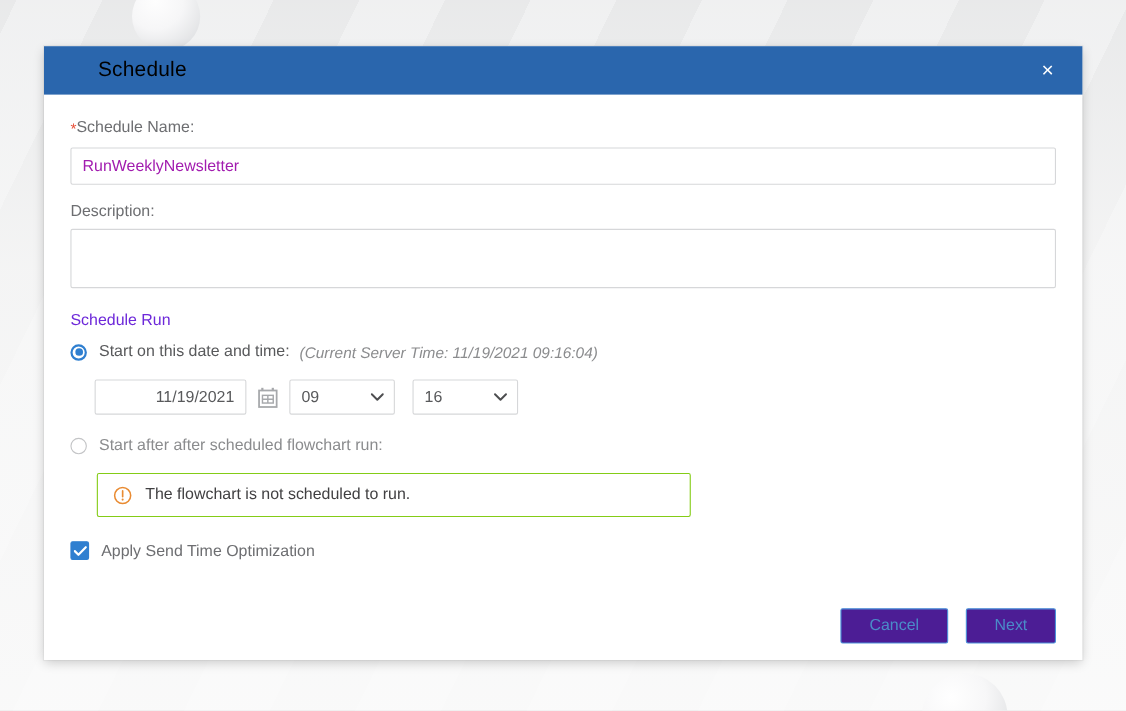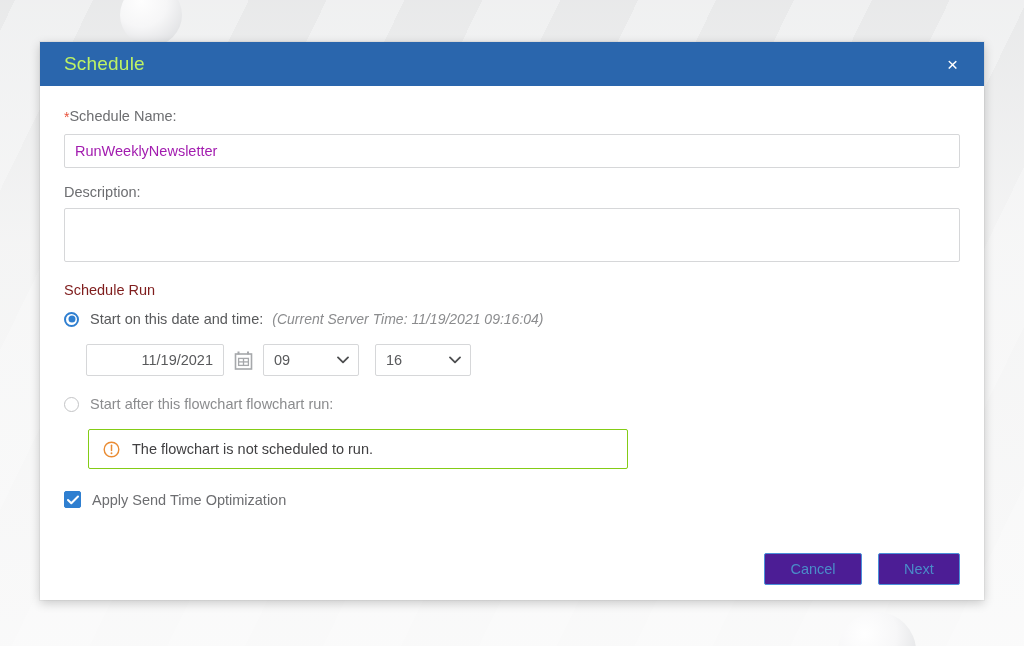--- a/index.html
+++ b/index.html
@@ -64,23 +64,24 @@
   #dialog-header {
     height: 44px;
     background: #2a66ad;
     display: flex;
     align-items: center;
     justify-content: space-between;
     padding: 0 20px 0 24px;
     flex: none;
   }
   #dialog-title {
-    color: #bef264;
+    color: #000000;
     font-size: 19px;
     letter-spacing: 0.2px;
+    margin-left: 25px;
   }
   #close-button {
     color: #ffffff;
     font-size: 19px;
     line-height: 1;
     cursor: pointer;
     padding: 4px 6px;
     user-select: none;
   }
 
@@ -130,21 +131,21 @@
     font-size: 14.5px;
     color: #58595b;
     font-family: "Liberation Sans", sans-serif;
     outline: none;
     resize: none;
     background: #fff;
   }
 
   #schedule-run-heading {
     font-size: 14.5px;
-    color: #7f1d1d;
+    color: #6d28d9;
     margin: 16px 0 8px 0;
   }
 
   .radio-row {
     display: flex;
     align-items: center;
     min-height: 26px;
   }
   .radio-ctl {
     width: 15px;
@@ -366,21 +367,21 @@
         <span class="sel-arrow">
           <svg width="12" height="8" viewBox="0 0 12 8">
               <path d="M1 1.4 L6 6.4 L11 1.4" fill="none" stroke="#4d4e50" stroke-width="1.8" stroke-linecap="round" stroke-linejoin="round"></path>
             </svg>
         </span>
       </span>
     </div>
 
     <div class="radio-row" id="second-radio-row">
       <span class="radio-ctl unchecked"></span>
-      <span class="radio-label muted">Start after this flowchart flowchart run:</span>
+      <span class="radio-label muted">Start after after scheduled flowchart run:</span>
     </div>
 
     <div id="warning-box">
       <span id="warning-icon">
         <svg width="17" height="17" viewBox="0 0 17 17" aria-hidden="true">
           <circle cx="8.5" cy="8.5" r="7.3" fill="none" stroke="#e98b32" stroke-width="1.4"></circle>
           <line x1="8.5" y1="4.3" x2="8.5" y2="9.6" stroke="#e98b32" stroke-width="1.5" stroke-linecap="round"></line>
           <circle cx="8.5" cy="12.2" r="0.95" fill="#e98b32"></circle>
         </svg>
       </span>

